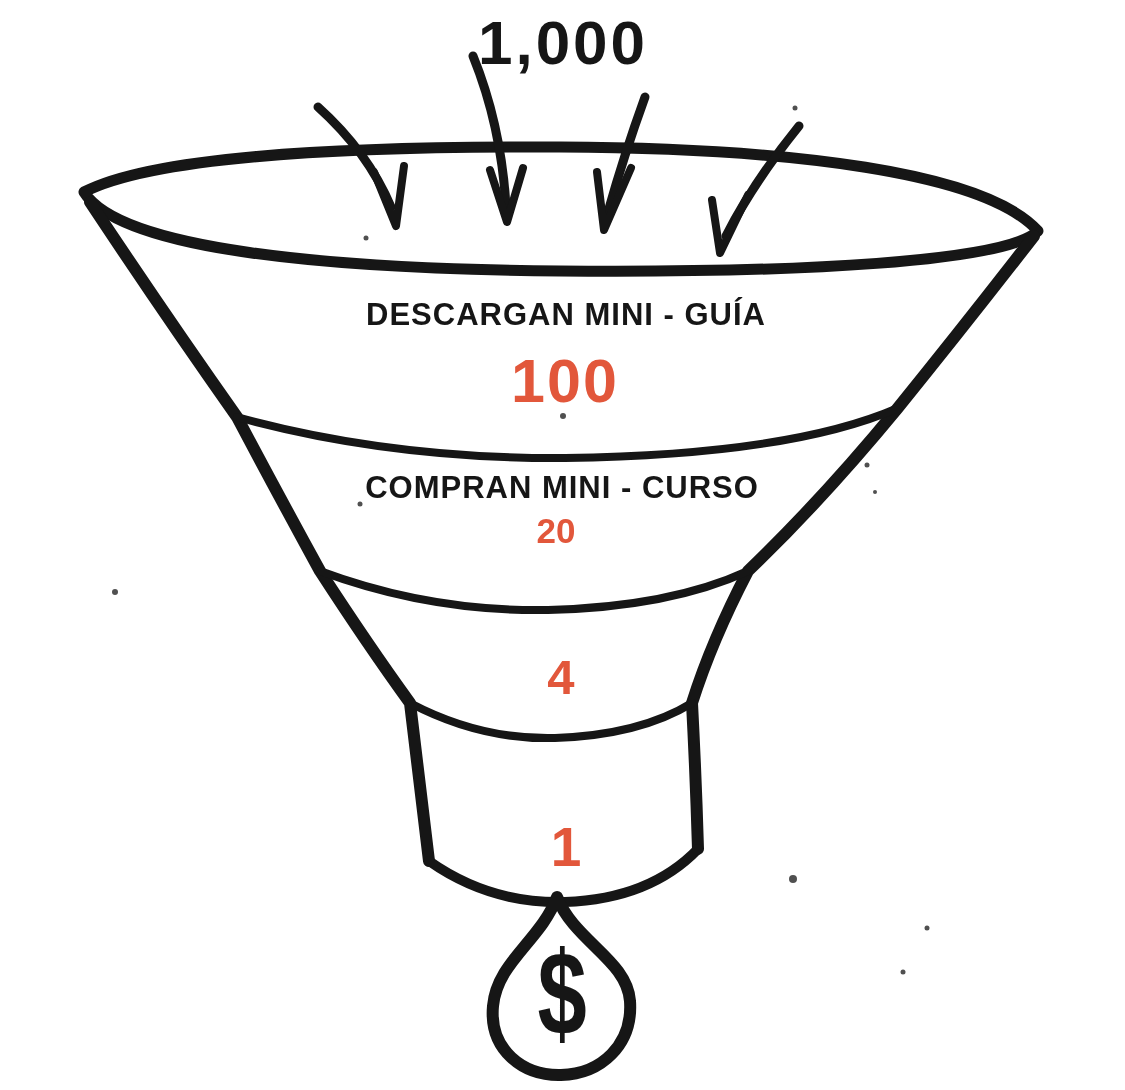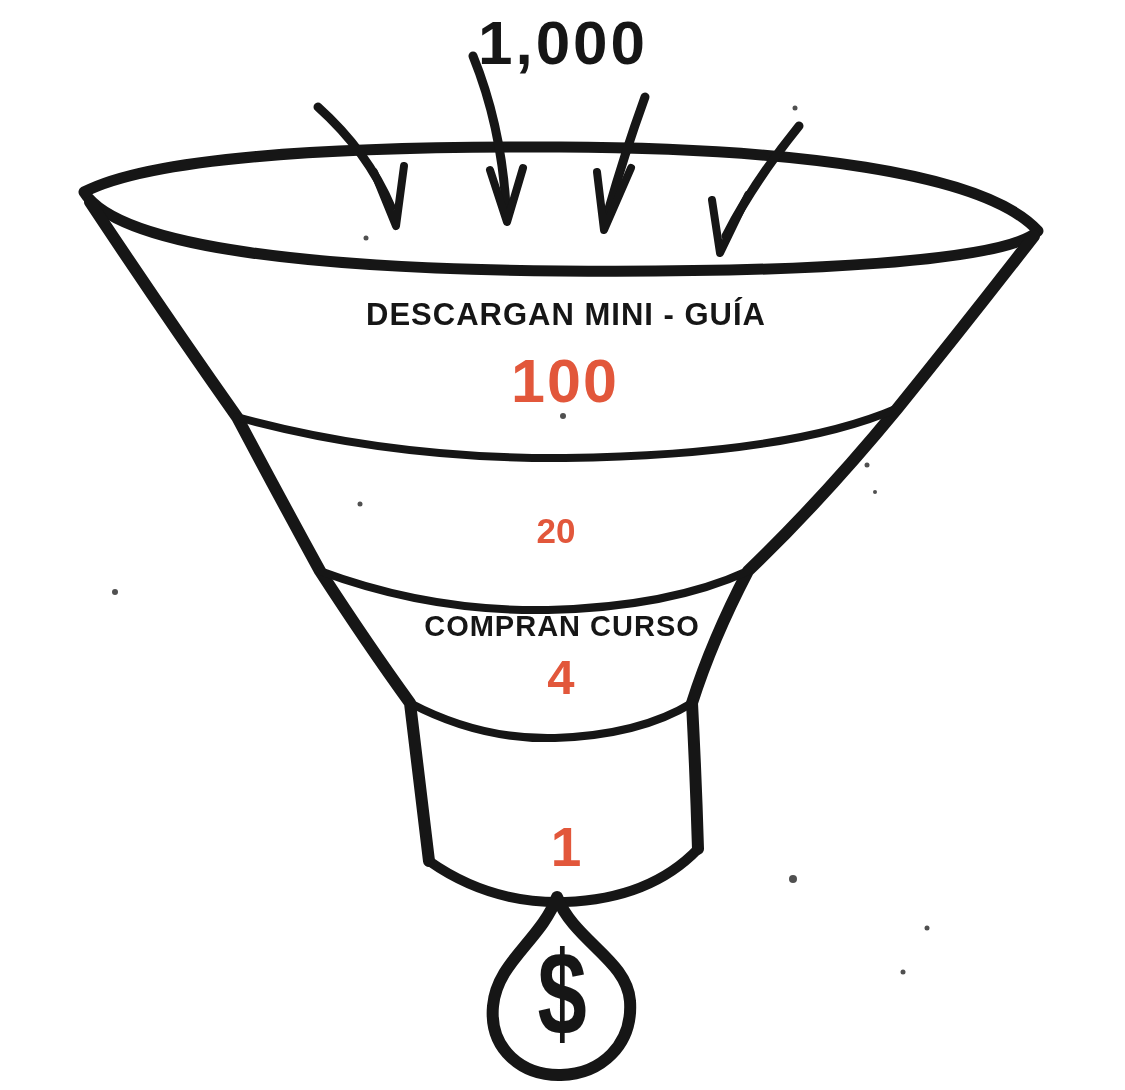--- a/index.html
+++ b/index.html
@@ -92,22 +92,22 @@
       <circle cx="927" cy="928" r="2.5"></circle>
       <circle cx="903" cy="972" r="2.5"></circle>
     </g>
   </svg>
 
   <div class="txt entry-count">1,000</div>
 
   <div class="txt stage-label s1-label">DESCARGAN MINI - GUÍA</div>
   <div class="txt stage-value s1-value">100</div>
 
+  <div class="txt stage-label s2-label">COMPRAN MINI - CURSO</div>
   <div class="txt stage-value s2-value">20</div>
 
-  <div class="txt stage-label s3-label">COMPRAN CURSO</div>
   <div class="txt stage-value s3-value">4</div>
 
   <div class="txt stage-value s4-value">1</div>
 
   <div class="txt drop-symbol">$</div>
 
 </div>
 
 </body></html>

